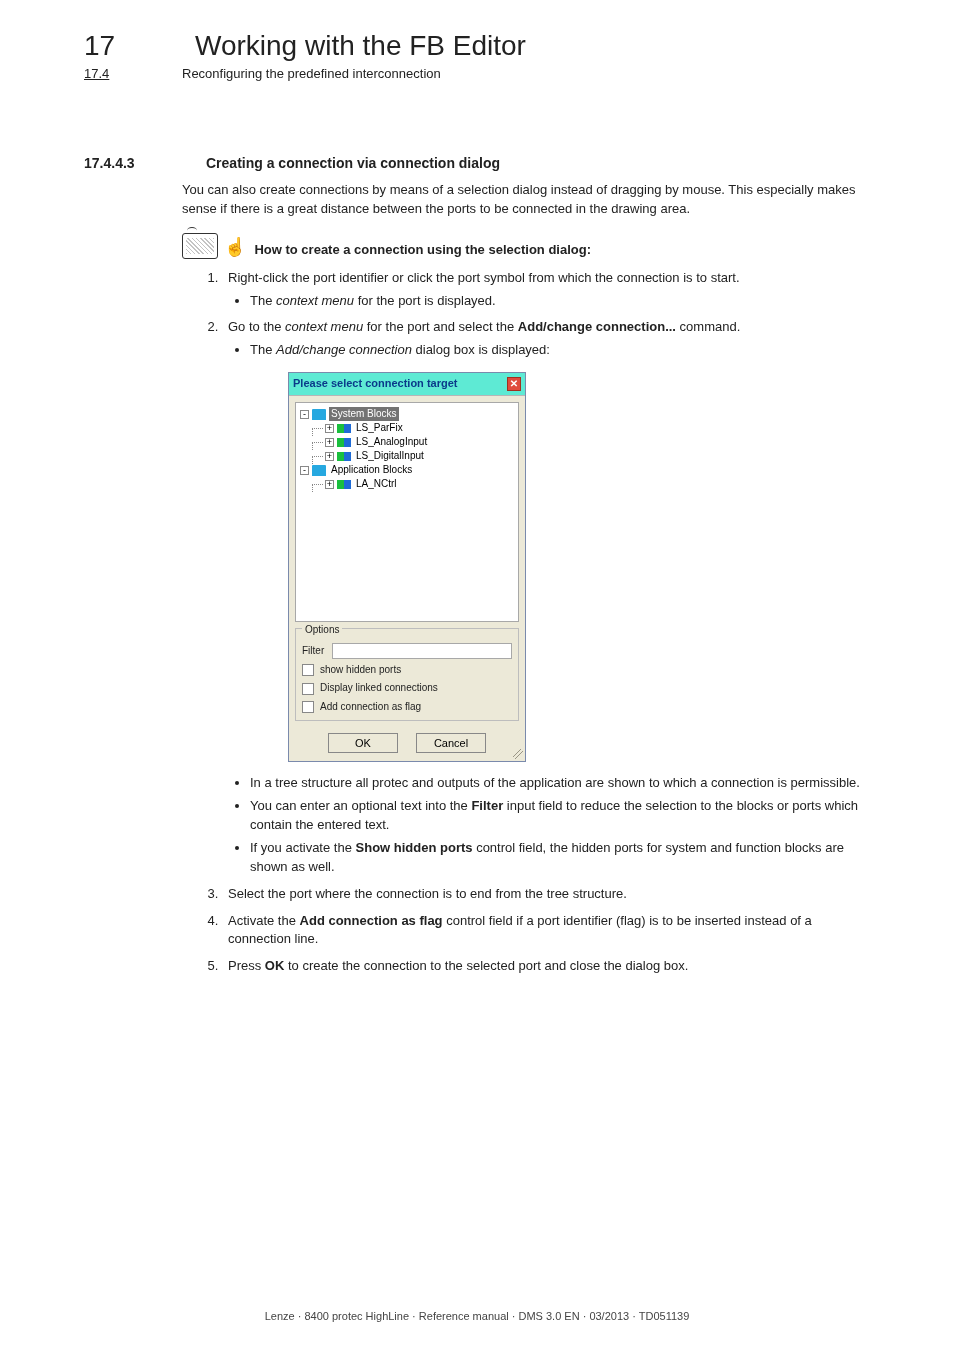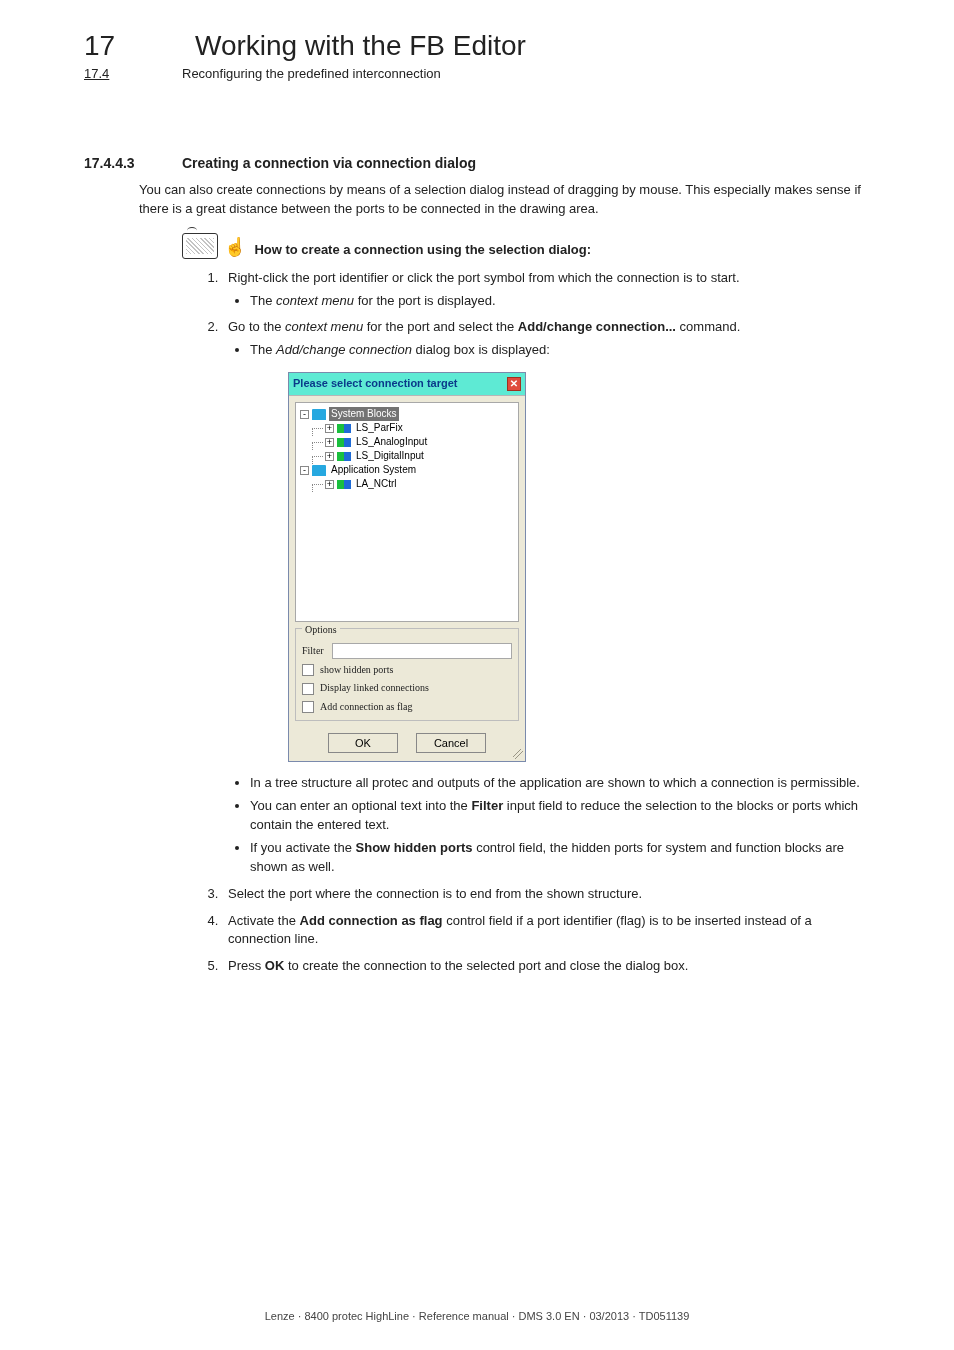--- a/index.html
+++ b/index.html
@@ -30,25 +30,25 @@
   .sub-title { font-size: 13px; }
   .dashed {
     margin-top: 22px;
     font-family: monospace;
     font-size: 14px;
     letter-spacing: 0;
     white-space: nowrap;
     overflow: hidden;
     color: #222;
   }
-  .section-row { display: flex; align-items: flex-end; margin-top: 36px; }
+  .section-row { display: flex; align-items: flex-end; margin-top: 36px; gap: 24px; }
   .section-num { width: 98px; font-size: 14px; font-weight: 700; flex-shrink: 0; }
   .section-title { font-size: 14px; font-weight: 700; }
   .intro {
-    margin-left: 55px;
+    margin-left: 98px;
     margin-top: 10px;
     font-size: 13px;
     line-height: 1.45;
   }
   .howto-row {
     margin-left: 98px;
     margin-top: 14px;
     display: flex;
     align-items: flex-end;
   }
@@ -184,21 +184,20 @@
     color: #000;
   }
   .tree-label.sel { background: #737373; color: #fff; }
 
   .options {
     margin: 0 6px 6px 6px;
     border: 1px solid #bdbdbd;
     padding: 0 6px 6px 6px;
     position: relative;
     background: #ece9d8;
-    font-family: Liberation Serif, serif;
   }
   .options .legend {
     position: relative;
     top: -7px;
     background: #ece9d8;
     padding: 0 3px;
     font-size: 10px;
     display: inline-block;
   }
   .filter-row { display: flex; align-items: center; margin-top: -2px; }
@@ -332,21 +331,21 @@
               <span class="exp">+</span>
               <span class="port-icon">
                   <span></span>
                   <span></span>
                 </span>
               <span class="tree-label">LS_DigitalInput</span>
             </div>
             <div class="tree-row indent-0">
               <span class="exp">-</span>
               <span class="folder"></span>
-              <span class="tree-label">Application System</span>
+              <span class="tree-label">Application Blocks</span>
             </div>
             <div class="tree-row indent-2">
               <span class="dotted-join"></span>
               <span class="exp">+</span>
               <span class="port-icon">
                   <span></span>
                   <span></span>
                 </span>
               <span class="tree-label">LA_NCtrl</span>
             </div>
@@ -381,21 +380,21 @@
       <ul class="sub">
         <li>In a tree structure all protec and outputs of the application are shown to which a connection is permissible.</li>
         <li>
           <span>You can enter an optional text into the </span><b>Filter</b><span> input field to reduce the selection to the blocks or ports which contain the entered text.</span>
         </li>
         <li>
           <span>If you activate the </span><b>Show hidden ports</b><span> control field, the hidden ports for system and function blocks are shown as well.</span>
         </li>
       </ul>
     </li>
-    <li>Select the port where the connection is to end from the shown structure.</li>
+    <li>Select the port where the connection is to end from the tree structure.</li>
     <li>
       <span>Activate the </span><b>Add connection as flag</b><span> control field if a port identifier (flag) is to be inserted instead of a connection line.</span>
     </li>
     <li>
       <span>Press </span><b>OK</b><span> to create the connection to the selected port and close the dialog box.</span>
     </li>
   </ol>
 
 </div>
 

